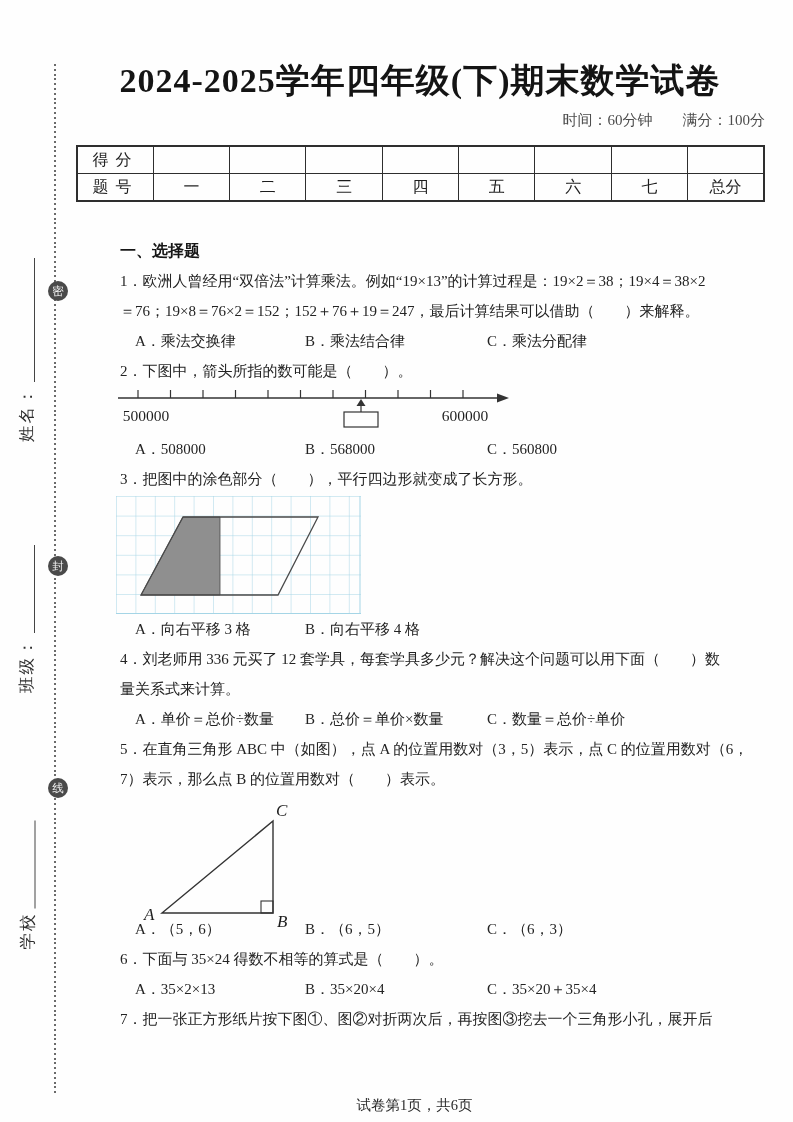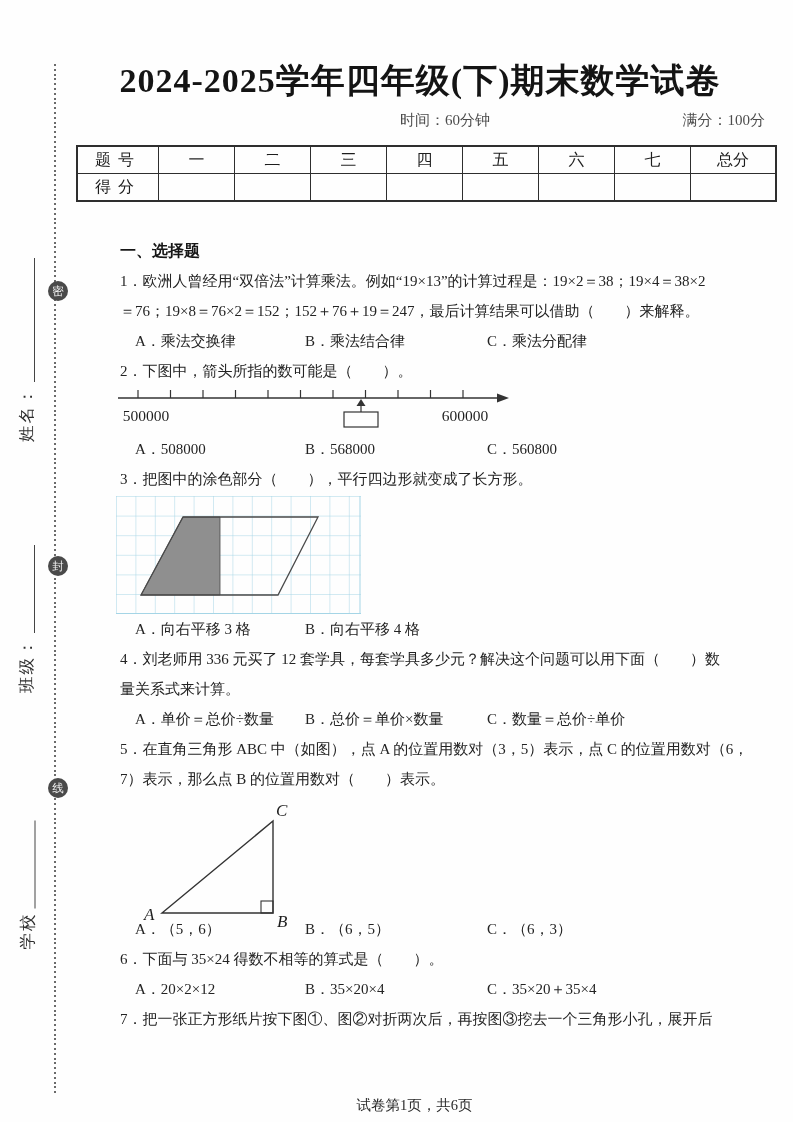--- a/index.html
+++ b/index.html
@@ -4,21 +4,21 @@
 <style>
   html,body{margin:0;padding:0;}
   .page{
     position:relative; width:793px; height:1122px; background:#fefefe;
     font-family:"Liberation Serif","DejaVu Serif",serif; color:#232323; overflow:hidden;
   }
   
   .title{position:absolute; top:58px; left:75px; width:690px; text-align:center;
          font-size:34px; font-weight:bold; color:#141414; letter-spacing:1px;}
   .meta{position:absolute; top:111px; left:400px; width:365px; display:flex;
-        justify-content:space-between; gap:30px; font-size:15px; color:#4c4c4c;}
+        justify-content:flex-end; gap:30px; font-size:15px; color:#4c4c4c;}
   
   table.score{position:absolute; top:145px; left:76px; width:689px;
         border-collapse:collapse; table-layout:fixed; font-size:16px;}
   table.score td{border:1px solid #2e2e2e; text-align:center; padding:0;
         height:26px; font-weight:normal; color:#1d1d1d;}
   table.score{border:2px solid #2e2e2e;}
   td.wide-label{letter-spacing:7px;}
   
   .seal-line{position:absolute; left:54px; top:64px; width:2px; height:1032px;
         background:repeating-linear-gradient(to bottom,#6a6a6a 0 2px,transparent 2px 4.8px);}
@@ -78,40 +78,40 @@
 
   <div class="title">2024-2025学年四年级(下)期末数学试卷</div>
   <div class="meta">
     <span>时间：60分钟</span>
     <span>满分：100分</span>
   </div>
 
   <table class="score">
     <tbody>
         <tr>
+      <td class="wide-label">得分</td>
+      <td></td>
+      <td></td>
+      <td></td>
+      <td></td>
+      <td></td>
+      <td></td>
+      <td></td>
+      <td></td>
+    </tr>
+    <tr>
       <td style="width:80px" class="wide-label">题号</td>
       <td style="width:75px">一</td>
       <td style="width:75px">二</td>
       <td style="width:75px">三</td>
       <td style="width:75px">四</td>
       <td style="width:75px">五</td>
       <td style="width:75px">六</td>
       <td style="width:75px">七</td>
       <td style="width:84px">总分</td>
-    </tr>
-    <tr>
-      <td class="wide-label">得分</td>
-      <td></td>
-      <td></td>
-      <td></td>
-      <td></td>
-      <td></td>
-      <td></td>
-      <td></td>
-      <td></td>
     </tr>
   </tbody>
     </table>
 
   <div class="content">
 
     <div class="tline sec">一、选择题</div>
 
     <div class="tline">1．欧洲人曾经用“双倍法”计算乘法。例如“19×13”的计算过程是：19×2＝38；19×4＝38×2</div>
     <div class="tline">＝76；19×8＝76×2＝152；152＋76＋19＝247，最后计算结果可以借助（　　）来解释。</div>
@@ -192,21 +192,21 @@
       </svg>
     </div>
     <div class="opts">
       <span class="o1">A．（5，6）</span>
       <span class="o2">B．（6，5）</span>
       <span class="o3">C．（6，3）</span>
     </div>
 
     <div class="tline">6．下面与 35×24 得数不相等的算式是（　　）。</div>
     <div class="opts">
-      <span class="o1">A．20×2×12</span>
+      <span class="o1">A．35×2×13</span>
       <span class="o2">B．35×20×4</span>
       <span class="o3">C．35×20＋35×4</span>
     </div>
 
     <div class="tline">7．把一张正方形纸片按下图①、图②对折两次后，再按图③挖去一个三角形小孔，展开后</div>
 
   </div>
 
   <div class="footer">试卷第1页，共6页</div>
 

